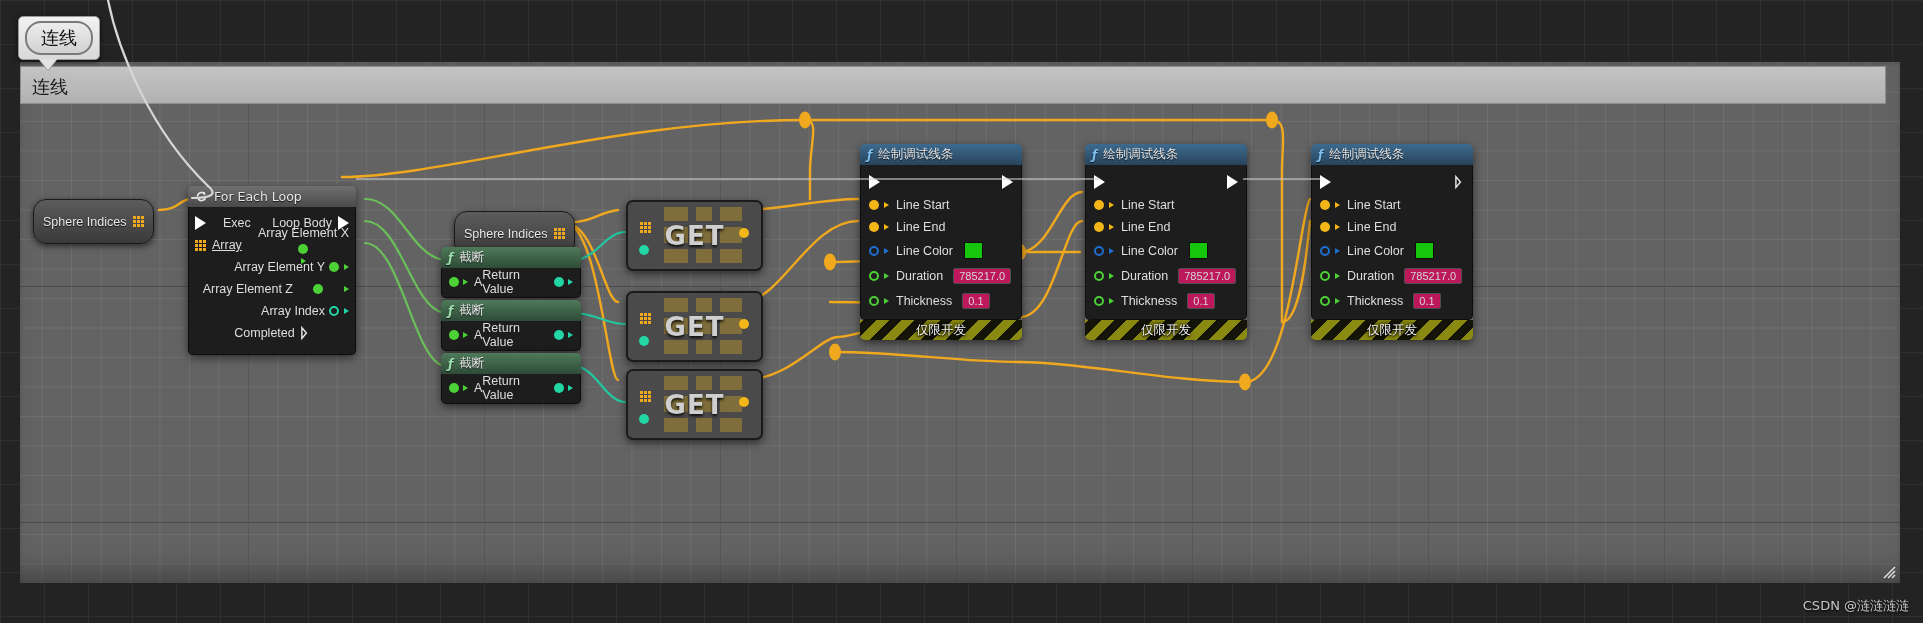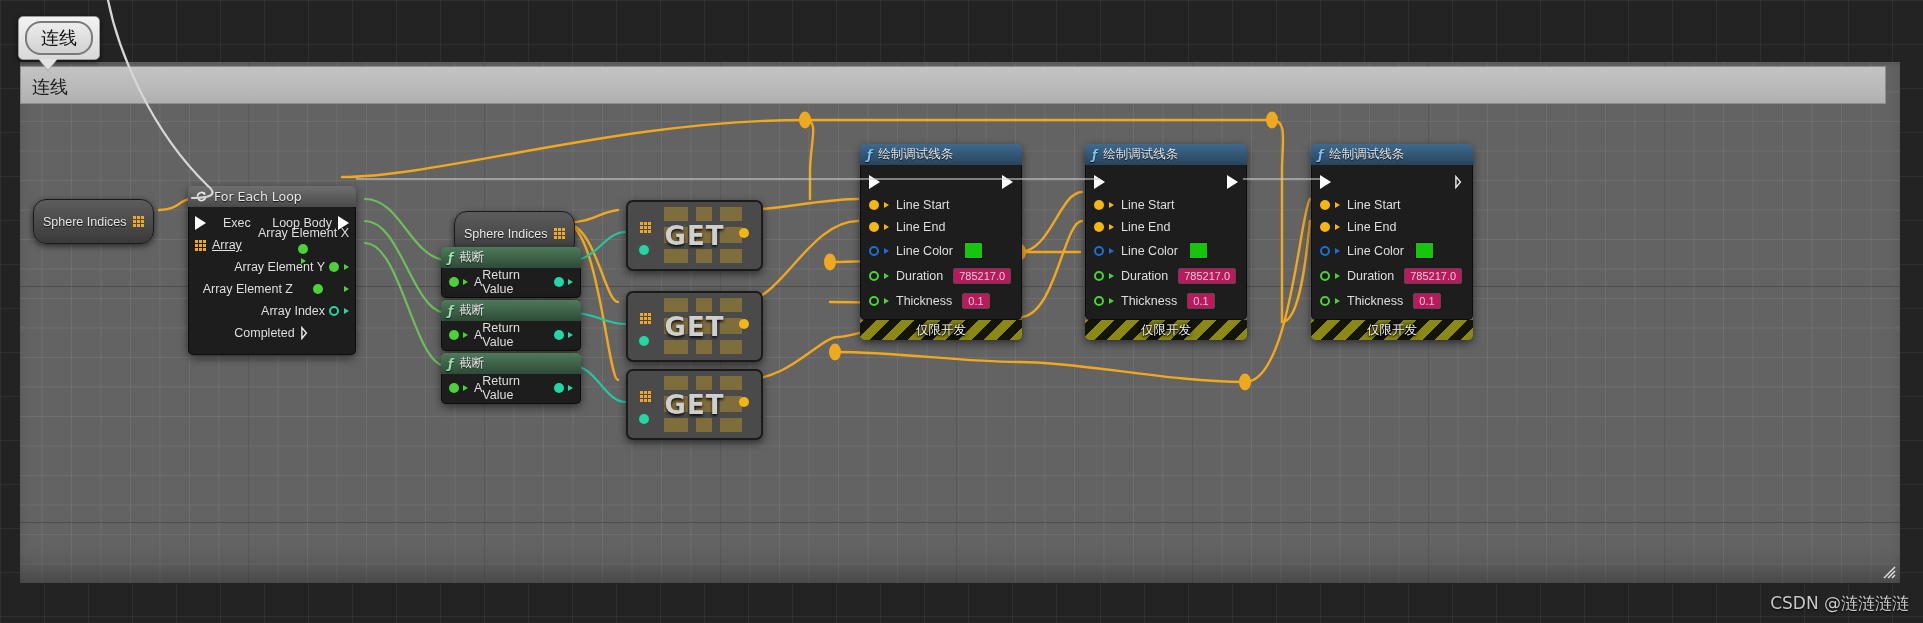--- a/index.html
+++ b/index.html
@@ -123,21 +123,21 @@
     background-position:36px 5px,68px 5px,92px 5px,
                         36px 25px,68px 25px,92px 25px,
                         36px 47px,68px 47px,92px 47px;}
   .getnode .txt{position:absolute;left:0;right:0;top:19px;text-align:center;
     font-size:26px;font-weight:bold;color:#cfcfcf;letter-spacing:1px;
     font-family:"DejaVu Sans","Liberation Sans",sans-serif;
     text-shadow:0 2px 3px rgba(0,0,0,.85);}
 
   
   #watermark{position:absolute;right:14px;bottom:8px;z-index:50;
-    font-size:17px;color:#c8c8c8;font-family:"DejaVu Sans","Liberation Sans",sans-serif;
+    font-size:13px;color:#c8c8c8;font-family:"DejaVu Sans","Liberation Sans",sans-serif;
     text-shadow:0 1px 2px #000;margin-left:48px;}
 
   
   #grip{position:absolute;right:4px;bottom:4px;width:15px;height:15px;z-index:20;}
 </style>
 </head>
 <body>
 
 <div id="root">
 

